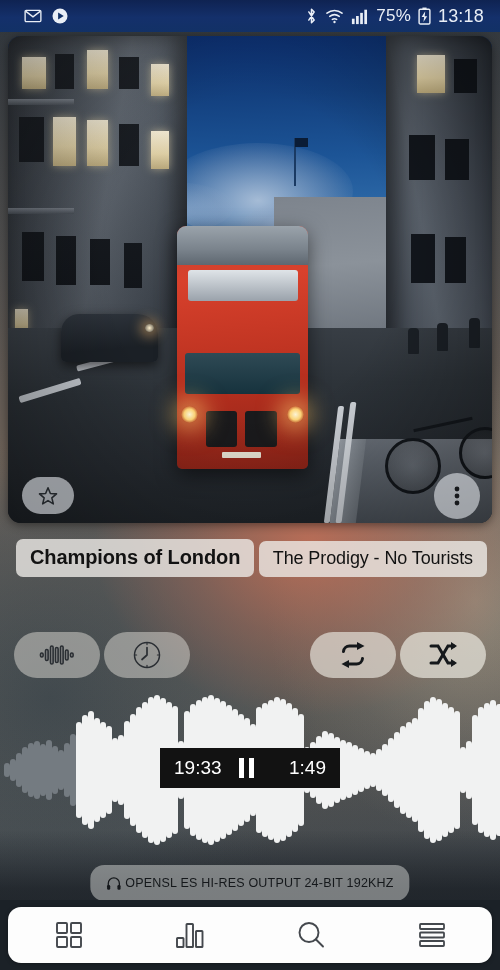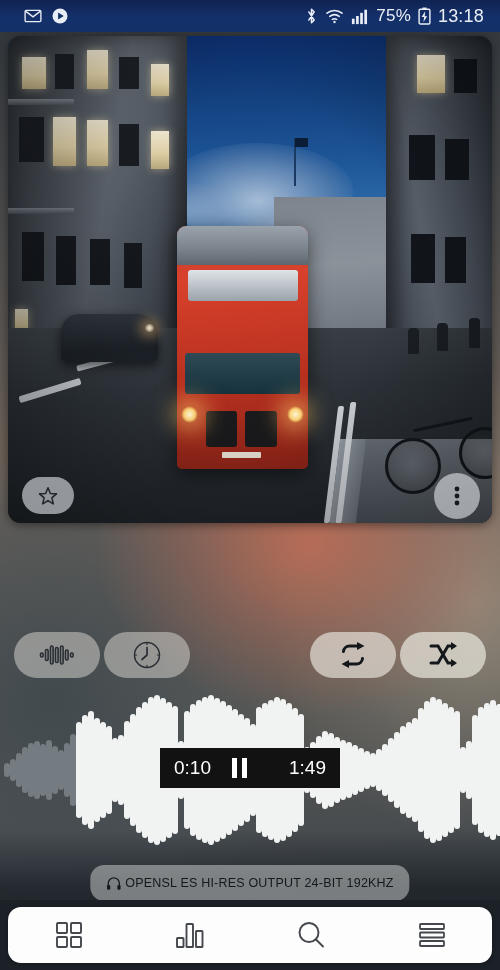--- a/index.html
+++ b/index.html
@@ -463,20 +463,24 @@
       <span class="sb-pct">75%</span>
       <svg class="ic" width="13" height="18" viewBox="0 0 14 20">
         <rect x="1" y="2.4" width="12" height="16.4" rx="1.4" fill="none" stroke="#e9eef6" stroke-width="1.6"></rect>
         <rect x="4.7" y="0.6" width="4.6" height="2" fill="#e9eef6"></rect>
         <polygon points="7.8,4.6 3.8,11 6.6,11 5.8,16.8 10,10.2 7.2,10.2" fill="#e9eef6"></polygon>
       </svg>
       <span class="sb-clock">13:18</span>
     </div>
   </div>
 
+  <div class="meta">
+    <div class="meta-box meta-title">Champions of London</div>
+    <div class="meta-box meta-sub">The Prodigy - No Tourists</div>
+  </div>
 
   <div class="pills">
 
     <div class="pill p1">
       <svg width="36" height="22" viewBox="0 0 36 22">
         <g fill="none" stroke="#2a2e33" stroke-width="1.6">
           <rect x="1.5" y="9" width="2.6" height="4" rx="1.2"></rect>
           <rect x="6.5" y="5.5" width="2.6" height="11" rx="1.2"></rect>
           <rect x="11.5" y="2" width="2.6" height="18" rx="1.3"></rect>
           <rect x="16.5" y="3.5" width="2.6" height="15" rx="1.3"></rect>
@@ -599,21 +603,21 @@
         <div class="wbar" style="height: 118px;"></div>
         <div class="wbar" style="height: 46px;"></div>
         <div class="wbar" style="height: 58px;"></div>
         <div class="wbar" style="height: 110px;"></div>
         <div class="wbar" style="height: 126px;"></div>
         <div class="wbar" style="height: 134px;"></div>
         <div class="wbar" style="height: 140px;"></div>
         <div class="wbar" style="height: 132px;"></div>
       </div>
     <div class="timebar">
-      <span class="tb-cur">0:10</span>
+      <span class="tb-cur">19:33</span>
       <span class="tb-pause">
         <span></span>
         <span></span>
       </span>
       <span class="tb-tot">1:49</span>
     </div>
   </div>
 
   <div class="outbadge">
     <svg width="15" height="15" viewBox="0 0 20 20">

